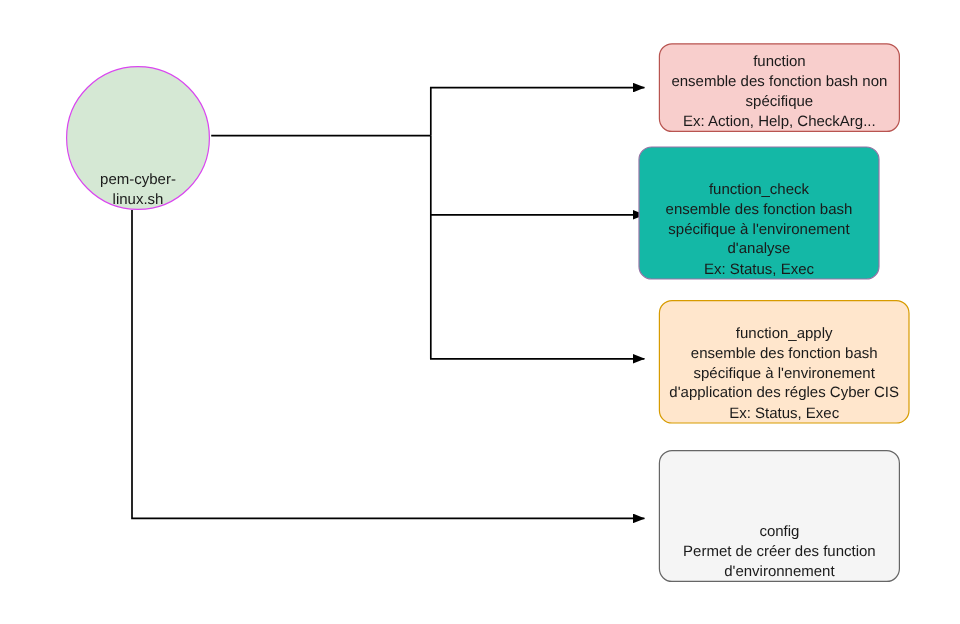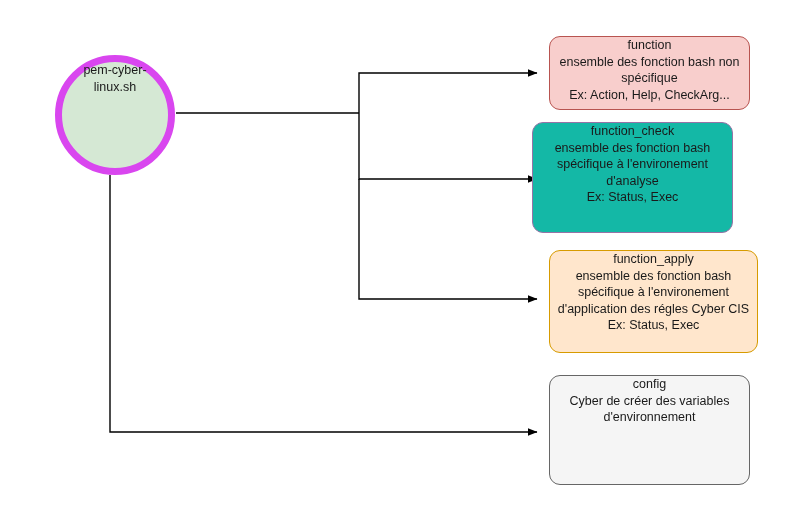--- a/index.html
+++ b/index.html
@@ -26,30 +26,30 @@
     left: 0;
     top: 0;
     width: 800px;
     height: 520px;
     pointer-events: none;
   }
   .node {
     position: absolute;
     box-sizing: border-box;
     display: flex;
-    align-items: flex-start;
+    align-items: flex-end;
     justify-content: center;
     text-align: center;
     color: #1a1a1a;
     font-size: 12.5px;
     line-height: 16.5px;
   }
   .node-circle {
     border-radius: 50%;
-    border: 7px solid #d946ef;
+    border: 1px solid #d946ef;
     background: #d5e8d4;
   }
   .node-box {
     border-radius: 11px;
     border-width: 1.4px;
     border-style: solid;
   }
   .node-text {
     padding: 0 7px;
     white-space: pre-line;
@@ -107,17 +107,17 @@
   <div class="node node-box" style="left:549px; top:250px; width:209px; height:103px; background:#ffe6cc; border-color:#d79b00;">
     <span class="node-text">function_apply
 ensemble des fonction bash
 spécifique à l'environement
 d'application des régles Cyber CIS
 Ex: Status, Exec</span>
   </div>
 
   <div class="node node-box" style="left:549px; top:375px; width:201px; height:110px; background:#f5f5f5; border-color:#666666;">
     <span class="node-text">config
-Cyber de créer des variables
+Permet de créer des function
 d'environnement</span>
   </div>
 
 </div>
 
 </body></html>

